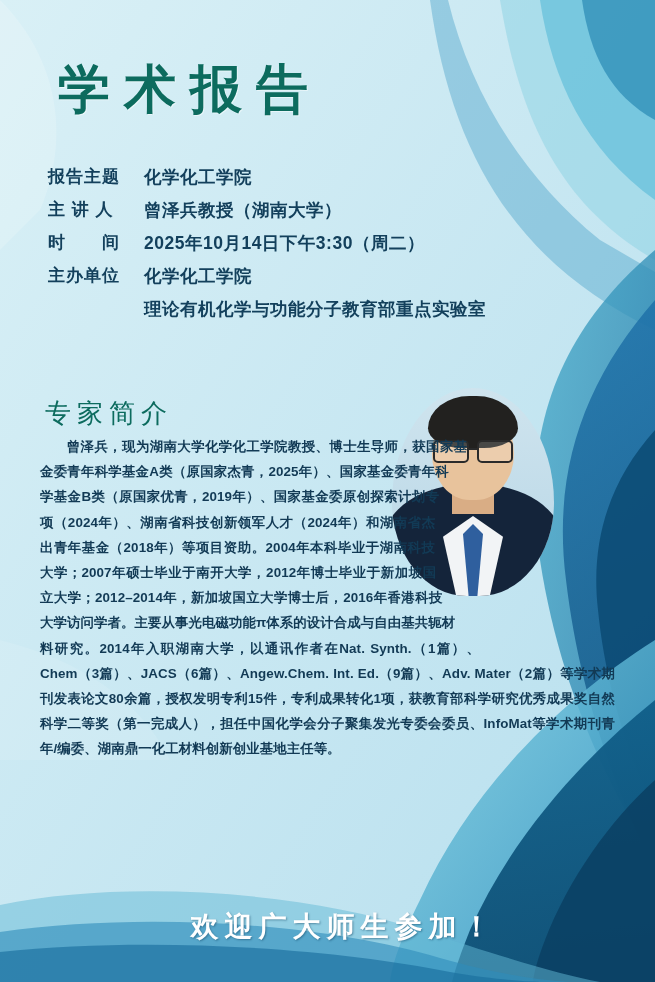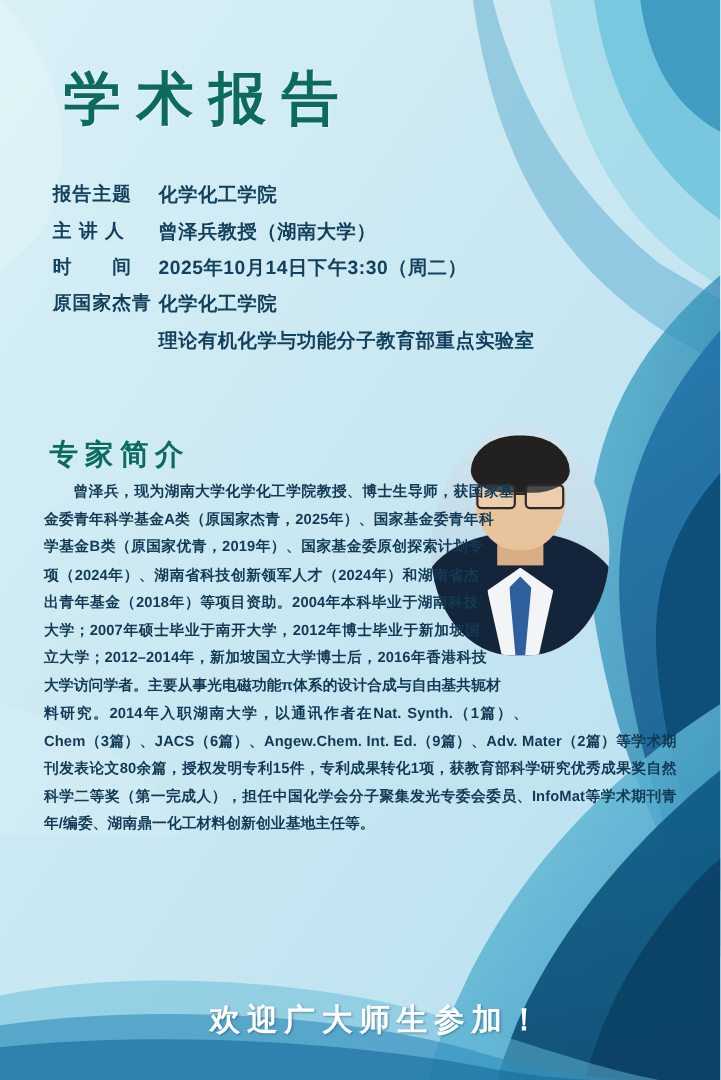--- a/index.html
+++ b/index.html
@@ -79,21 +79,21 @@
     margin-left: 96px;
     text-align: center;
   }
 
   
   .expert-heading {
     position: absolute;
     top: 396px;
     left: 45px;
     font-size: 26px;
-    font-weight: bold;
+    font-weight: normal;
     color: #0c6b5e;
     letter-spacing: 6px;
     font-family: "DejaVu Serif", "Liberation Serif", serif;
   }
   .portrait {
     position: absolute;
     top: 388px;
     left: 392px;
     width: 162px;
     height: 208px;
@@ -294,21 +294,21 @@
       <div class="info-value">曾泽兵教授（湖南大学）</div>
     </div>
 
     <div class="info-row">
       <div class="info-label">时　　间</div>
       <div class="info-value">2025年10月14日下午3:30（周二）</div>
     </div>
 
 
     <div class="info-row">
-      <div class="info-label">原国家杰青</div>
+      <div class="info-label">主办单位</div>
       <div class="info-value">化学化工学院</div>
     </div>
 
     <div class="info-row">
       <div class="info-value sub">理论有机化学与功能分子教育部重点实验室</div>
     </div>
 
   </div>
 
   <div class="expert-heading">专家简介</div>

